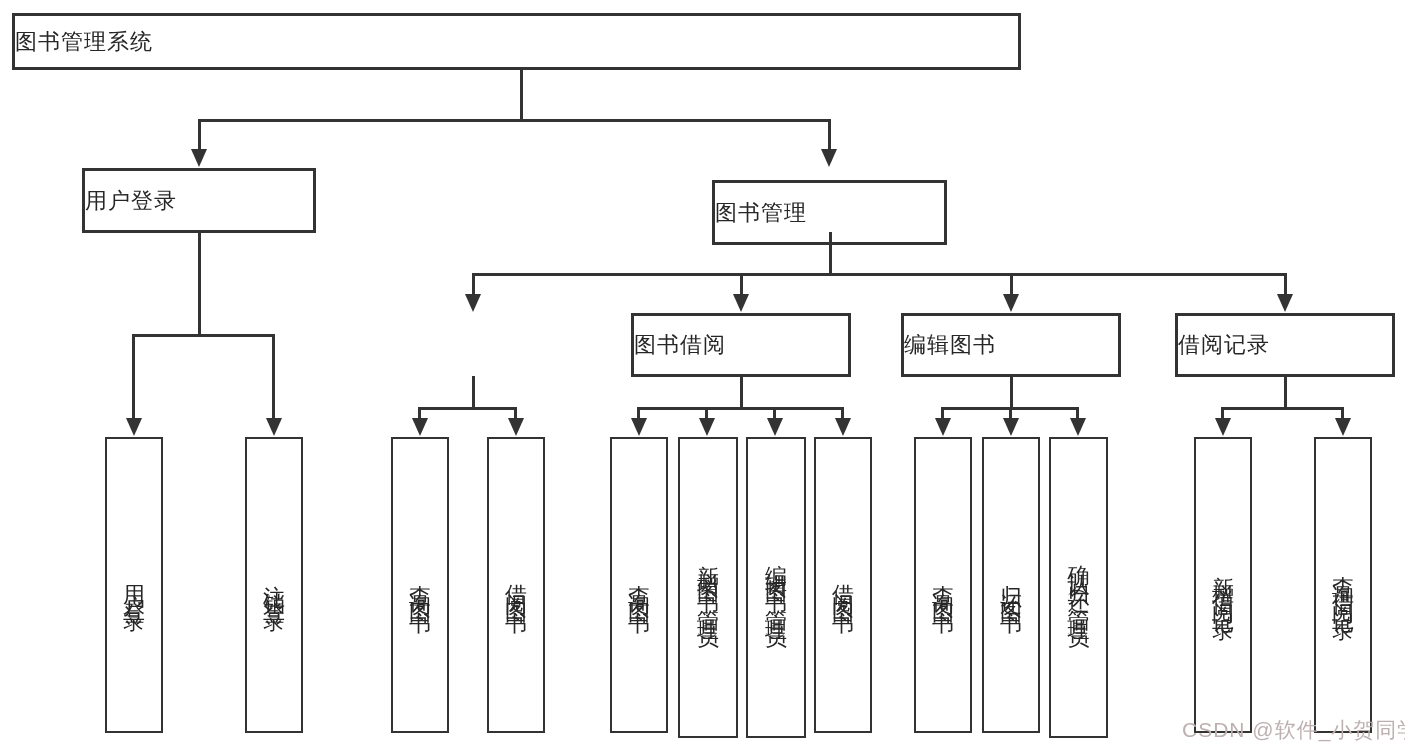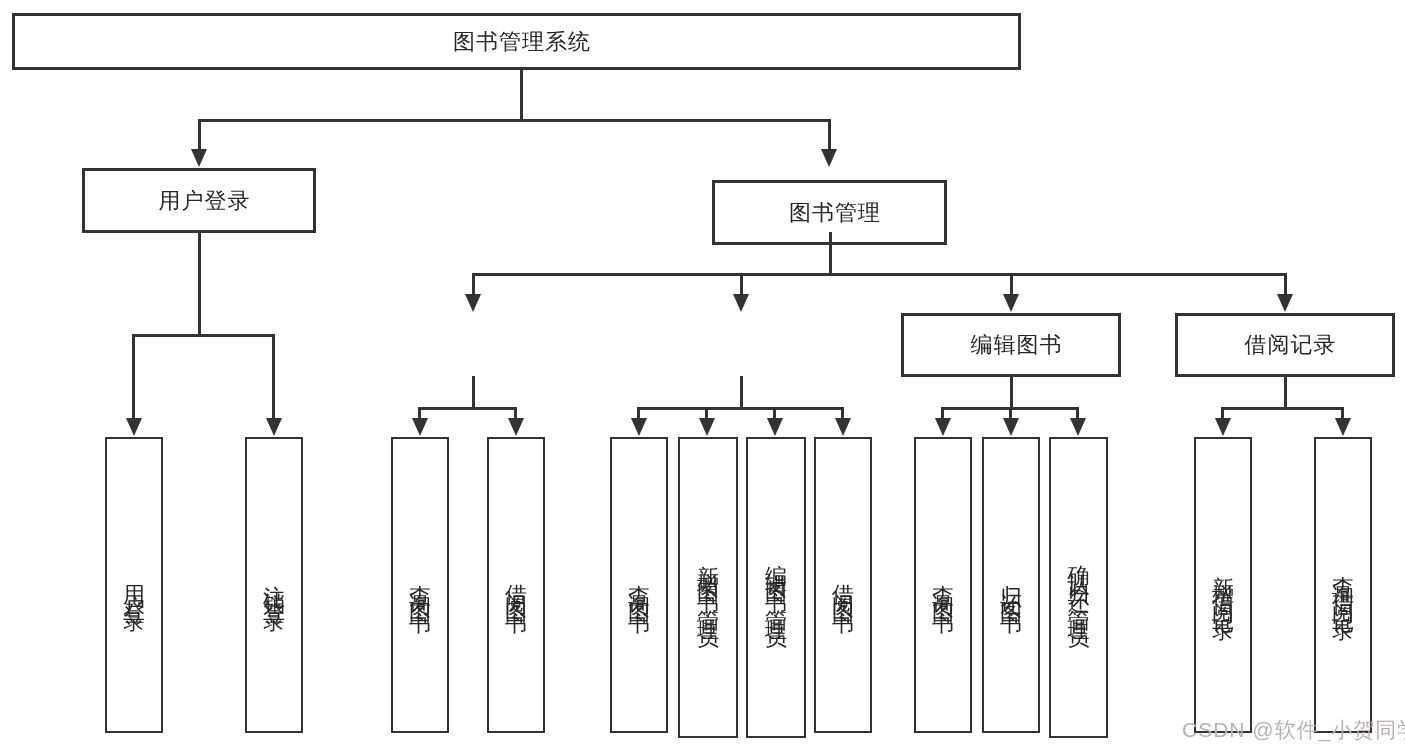--- a/index.html
+++ b/index.html
@@ -16,25 +16,24 @@
     background:var(--background);
     font-family:"Liberation Sans","DejaVu Sans",sans-serif;
     color:var(--text);
     overflow:hidden;
   }
   .box{
     position:absolute;
     box-sizing:border-box;
     border:3px solid var(--line);
     background:var(--box-bg);
-    display:flex;align-items:center;justify-content:center;
+    display:flex;align-items:center;
     font-size:22px;
     letter-spacing:1px;
     white-space:nowrap;
-    padding-left:11px;
   }
   .vbox{
     position:absolute;
     box-sizing:border-box;
     border:2.5px solid var(--line);
     background:var(--box-bg);
     display:flex;align-items:center;justify-content:center;
     top:437px;height:296px;
   }
   .vbox.tall{height:301px;}
@@ -97,20 +96,23 @@
   <div class="hline" style="left:472px;top:273px;width:815px;"></div>
   <div class="vline" style="left:472px;top:273px;height:24px;"></div>
   <div class="vline" style="left:740px;top:273px;height:24px;"></div>
   <div class="vline" style="left:1010px;top:273px;height:24px;"></div>
   <div class="vline" style="left:1284px;top:273px;height:24px;"></div>
   <div class="arrow" style="left:465px;top:294px;"></div>
   <div class="arrow" style="left:733px;top:294px;"></div>
   <div class="arrow" style="left:1003px;top:294px;"></div>
   <div class="arrow" style="left:1277px;top:294px;"></div>
 
+  <div class="box" style="left:631px;top:313px;width:220px;height:64px;">
+    <span>图书借阅</span>
+  </div>
   <div class="box" style="left:901px;top:313px;width:220px;height:64px;">
     <span>编辑图书</span>
   </div>
   <div class="box" style="left:1175px;top:313px;width:220px;height:64px;">
     <span>借阅记录</span>
   </div>
 
   <div class="vline" style="left:472px;top:376px;height:33px;"></div>
   <div class="hline" style="left:419px;top:407px;width:98px;"></div>
   <div class="vline" style="left:418px;top:407px;height:14px;"></div>

